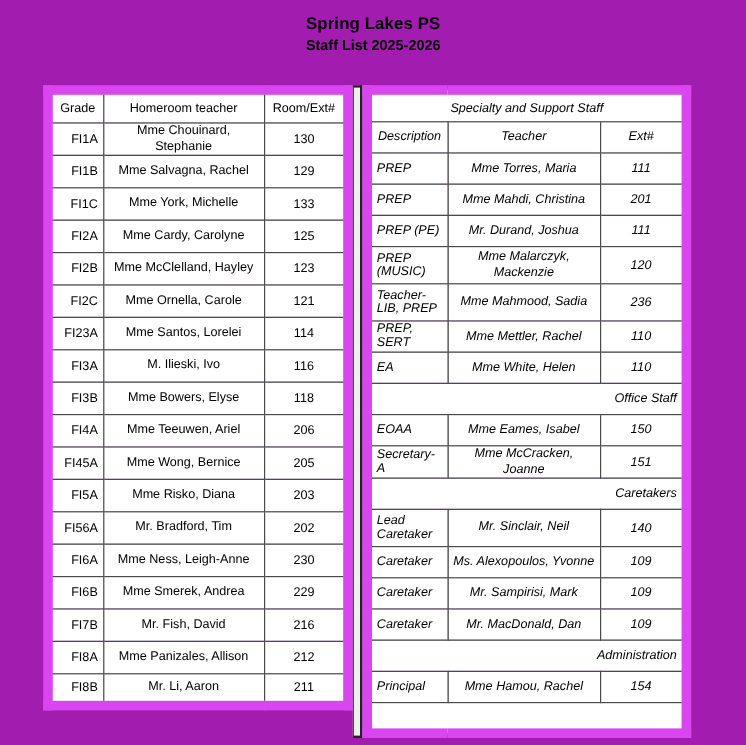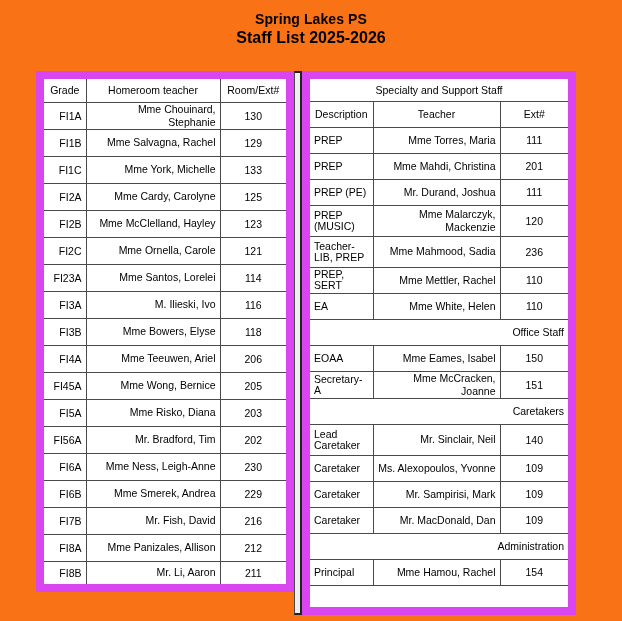--- a/index.html
+++ b/index.html
@@ -11,36 +11,36 @@
     width: 622px;
     height: 621px;
     font-family: "Liberation Sans", sans-serif;
     color: #000000;
     overflow: hidden;
   }
   .page {
     position: relative;
     width: 622px;
     height: 621px;
-    background: #f97316;
+    background: #a21caf;
   }
 
   
   .titles {
     text-align: center;
     padding-top: 10px;
   }
   .doc-title {
     font-size: 14px;
     font-weight: bold;
     line-height: 18px;
     letter-spacing: 0.1px;
   }
   .doc-subtitle {
-    font-size: 16px;
+    font-size: 12px;
     font-weight: bold;
     line-height: 16px;
     margin-top: 2px;
   }
 
   
   .tables-wrap {
     position: absolute;
     left: 36px;
     top: 71px;
@@ -89,21 +89,21 @@
   }
   .tag-left {
     background: #fae0c5;
     text-align: left;
     font-weight: bold;
     font-size: 9px;
     line-height: 11px;
     padding-left: 5px;
   }
   .name {
-    text-align: right;
+    text-align: center;
     padding-left: 6px;
     font-size: 11px;
     line-height: 13px;
   }
   .num {
     text-align: center;
     font-size: 11px;
   }
 
   
@@ -119,21 +119,21 @@
     align-self: stretch;
     background: #efefef;
     border-top: 2px solid #222222;
     border-bottom: 2px solid #222222;
     border-left: 1px solid #4a4a4a;
     border-right: 2px solid #222222;
     box-sizing: border-box;
   }
 
   
-  .right-table { width: 266px; }
+  .right-table { width: 266px; font-style: italic; }
   .right-table col.c-desc { width: 67px; }
   .right-table col.c-teach { width: 127px; }
   .right-table col.c-ext  { width: 72px; }
   .right-table td { height: 26px; }
   .right-table td.tall { height: 31px; }
   .blank-row { background:#d4d4d4; height: 22px; }
 </style>
 </head>
 <body>
 

